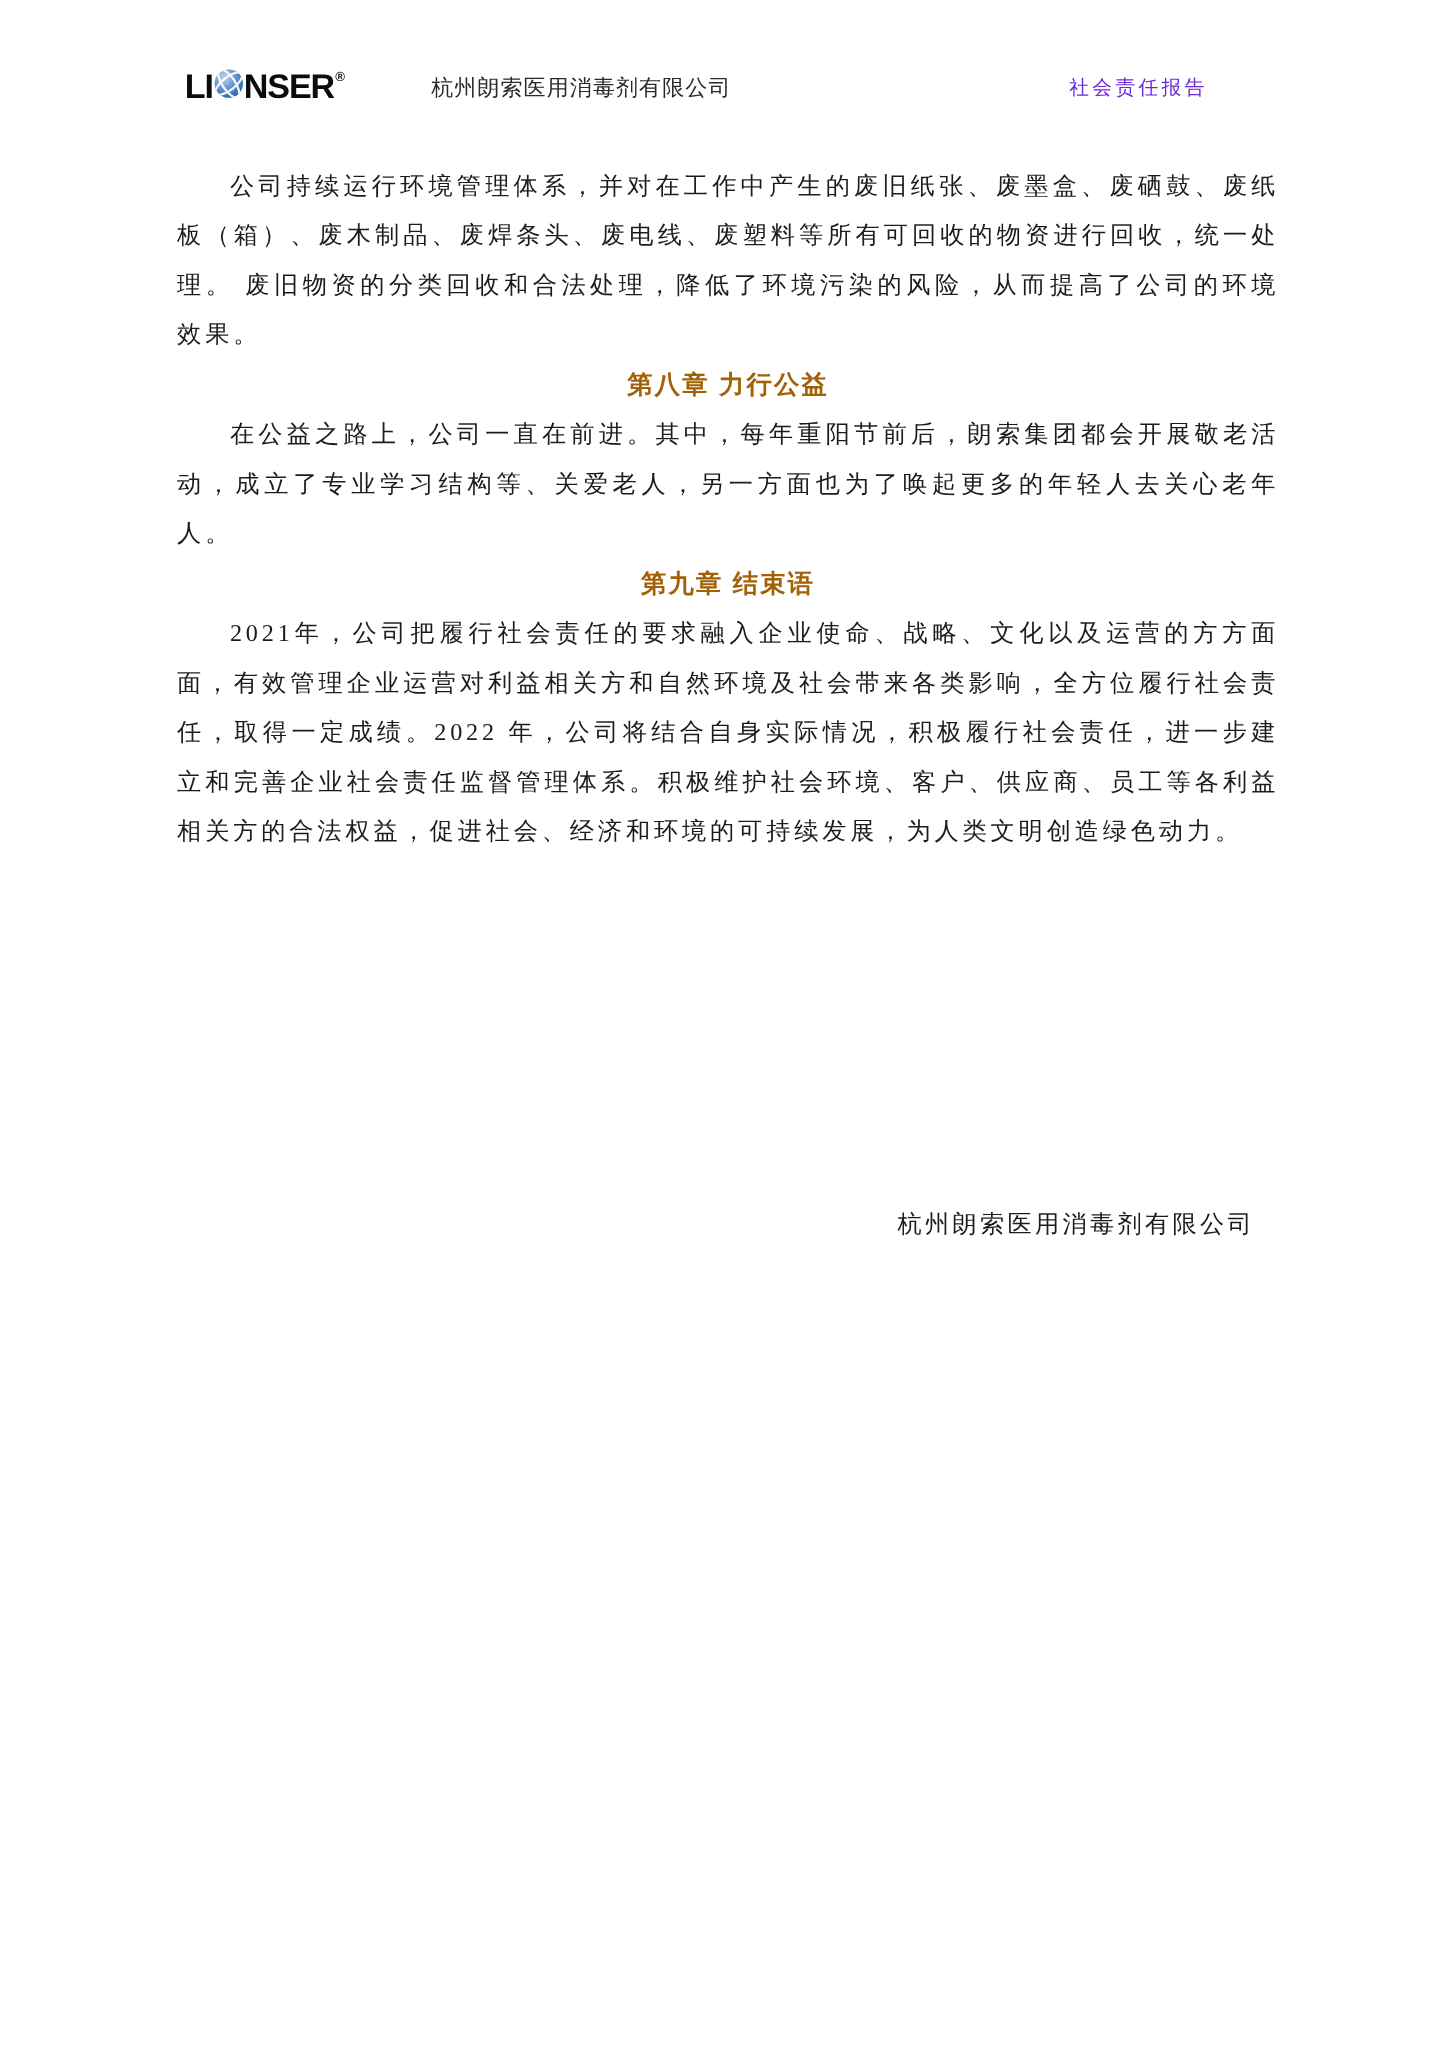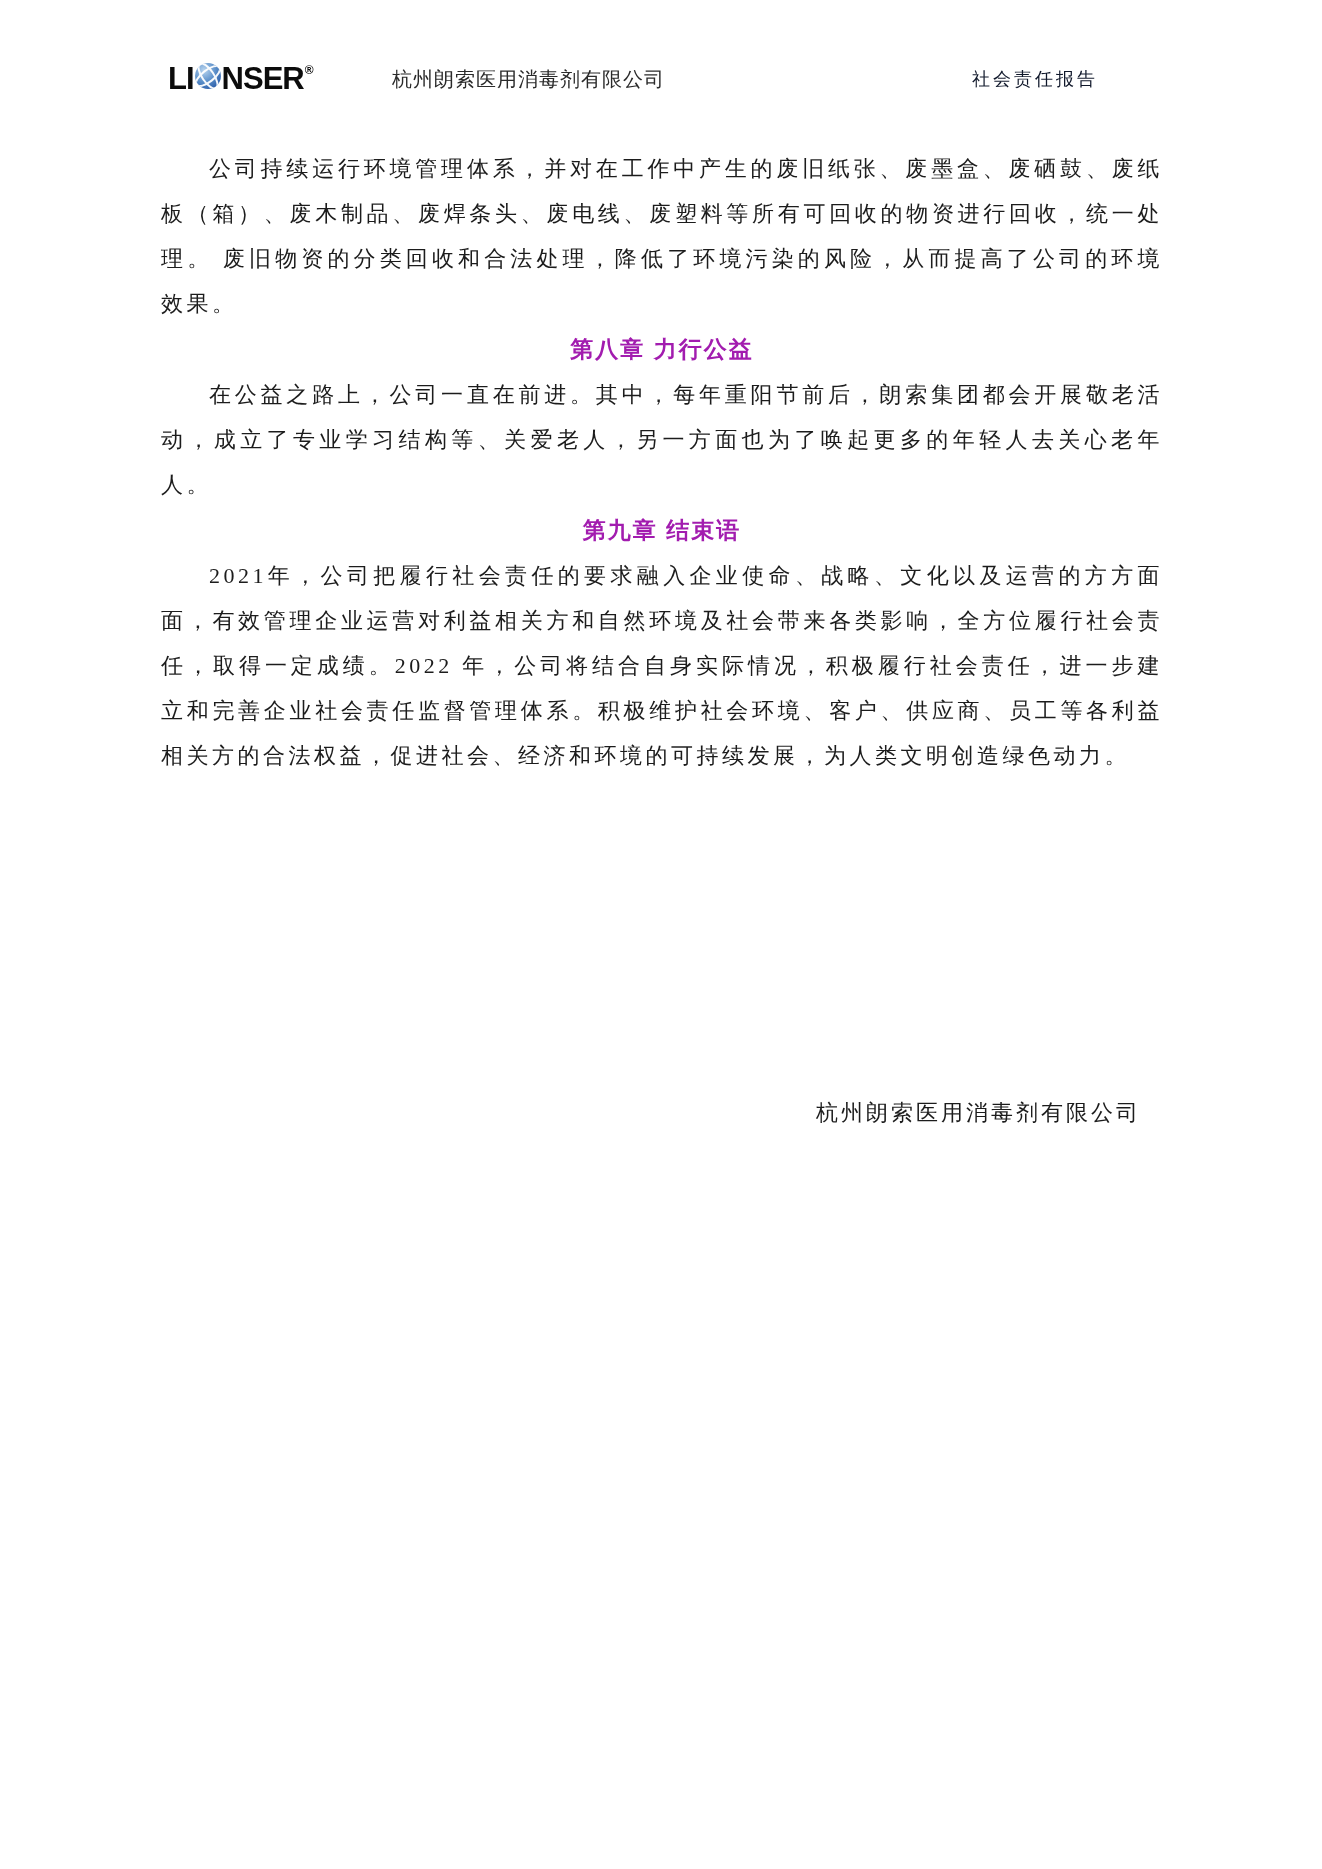--- a/index.html
+++ b/index.html
@@ -47,21 +47,21 @@
     font-size: 20px;
     letter-spacing: 1px;
     color: #2a2a2a;
     white-space: nowrap;
   }
   .header-title {
     position: absolute;
     left: 972px; top: 11px;
     font-size: 18px;
     letter-spacing: 3px;
-    color: #0f172a;
+    color: #6d28d9;
     white-space: nowrap;
   }
 
   
   .doc-body {
     position: absolute;
     top: 146px;
     left: 161px;
     width: 1002px;
   }
@@ -76,21 +76,21 @@
     color: #1c1c1c;
   }
   .chapter {
     margin: 0;
     font-family: "Liberation Sans", "DejaVu Sans", sans-serif;
     font-weight: 700;
     font-size: 23px;
     line-height: 46px;
     letter-spacing: 2px;
     text-align: center;
-    color: #a21caf;
+    color: #a16207;
   }
 
   
   .signature {
     position: absolute;
     top: 1090px;
     left: 161px;
     width: 1002px;
     text-align: right;
     font-size: 22px;

